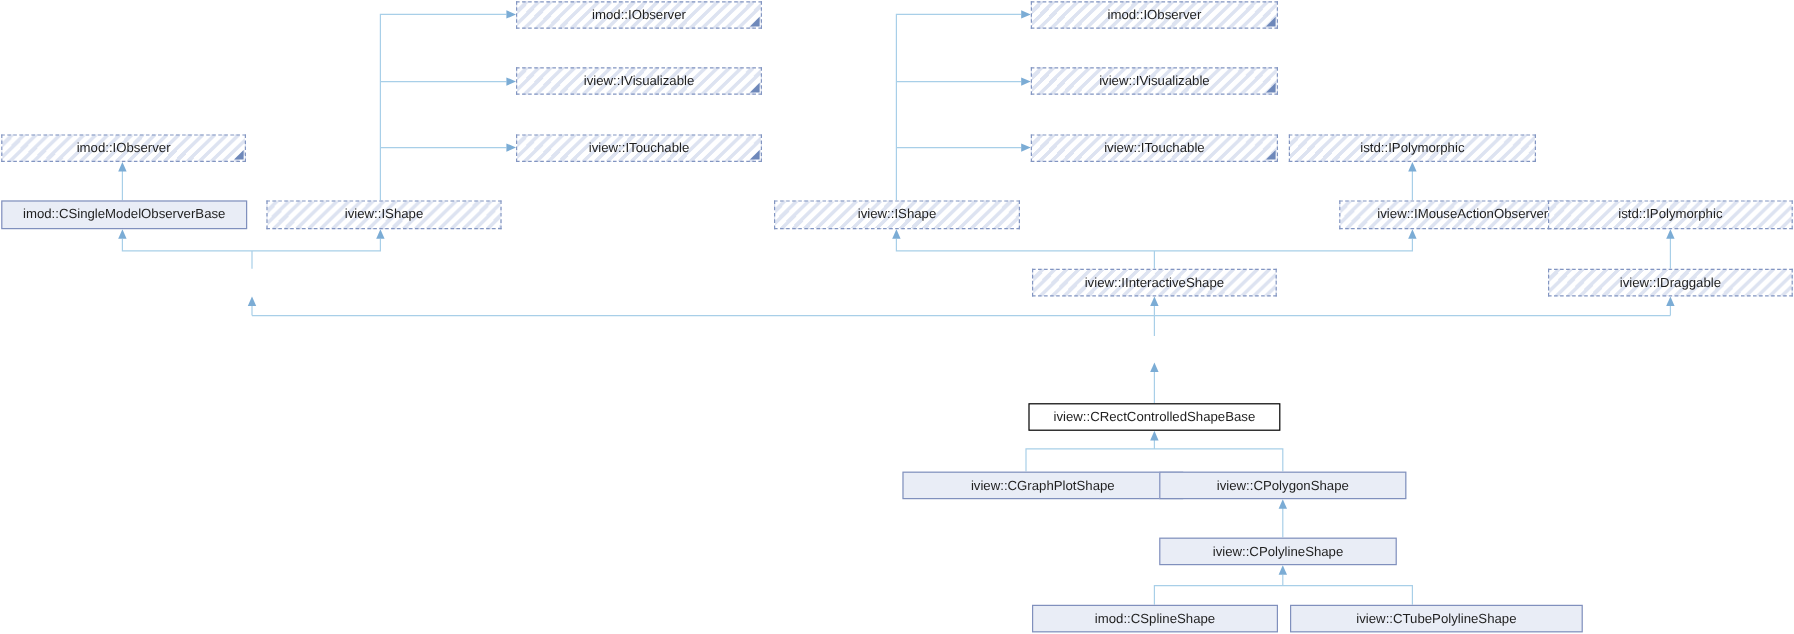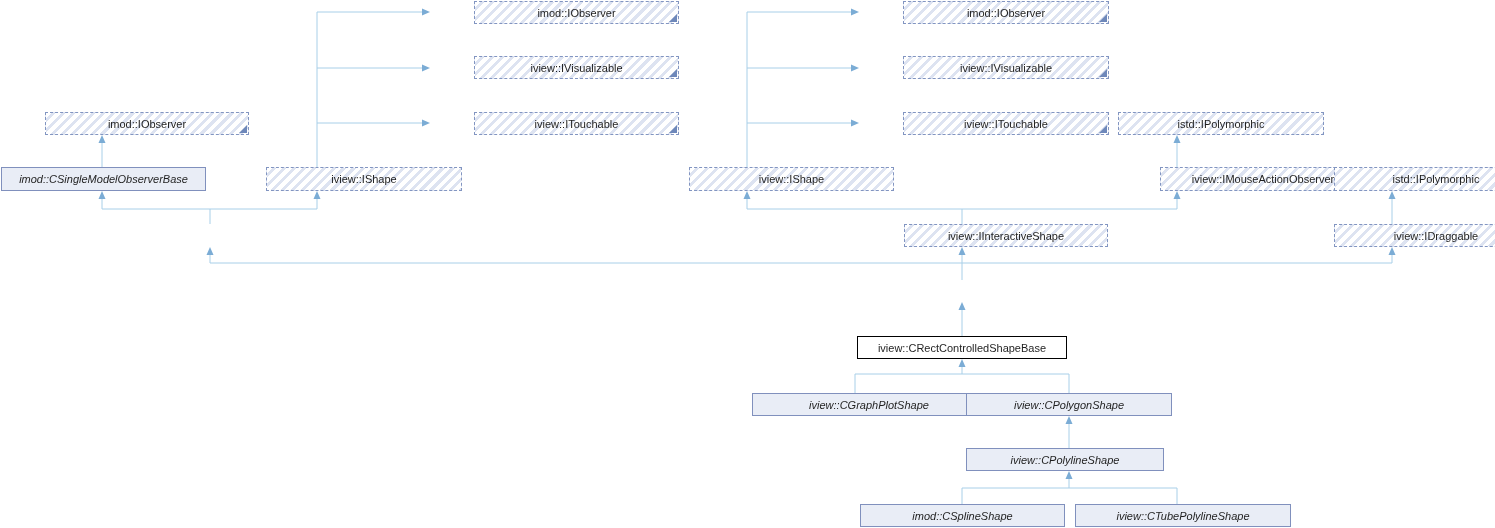--- a/index.html
+++ b/index.html
@@ -9,23 +9,23 @@
   }
   html,body{margin:0;padding:0;}
   body{background:var(--bg);font-family:"Liberation Sans",sans-serif;}
   .canvas{position:relative;width:1495px;height:528px;background:var(--bg);overflow:hidden;}
   svg.edges{position:absolute;left:0;top:0;z-index:1;}
   svg.edges path{stroke:var(--edge-line);stroke-width:1;fill:none;}
   svg.edges polygon{fill:var(--arrowhead);stroke:none;}
   .node{position:absolute;height:23px;z-index:2;box-sizing:border-box;
         display:flex;align-items:center;justify-content:center;
         font-size:11px;color:var(--text);cursor:pointer;}
-  .node.solid{border:1px solid var(--node-border);background:var(--node-fill);font-style:italic;}
+  .node.solid{border:1px solid var(--node-border);background:var(--node-fill);}
   .node.hatch{border:1px dashed var(--dashed-border);
-        background:repeating-linear-gradient(135deg,#ffffff 0px,#ffffff 4px,var(--hatch-stripe) 4px,var(--hatch-stripe) 7px);margin-left:44px;}
+        background:repeating-linear-gradient(135deg,#ffffff 0px,#ffffff 4px,var(--hatch-stripe) 4px,var(--hatch-stripe) 7px);}
   .node.focus{border:1px solid var(--focus-border);background:#ffffff;}
   .tri{position:absolute;right:1px;bottom:1px;width:0;height:0;
        border-left:8px solid transparent;border-bottom:8px solid var(--corner-marker);}
   .lbl{white-space:nowrap;}
 </style>
 </head>
 <body>
 
 <div class="canvas">
 
@@ -167,17 +167,17 @@
       <span class="lbl">iview::CPolygonShape</span>
     </div>
 
   <div class="node solid" style="left:966px;top:448px;width:198px">
       <span class="lbl">iview::CPolylineShape</span>
     </div>
 
   <div class="node solid" style="left:860px;top:504px;width:205px">
       <span class="lbl">imod::CSplineShape</span>
     </div>
-  <div class="node solid" style="left:1075px;top:504px;width:216px">
+  <div class="node solid" style="left:1075px;top:504px;width:244px">
       <span class="lbl">iview::CTubePolylineShape</span>
     </div>
 
 </div>
 
 </body></html>

